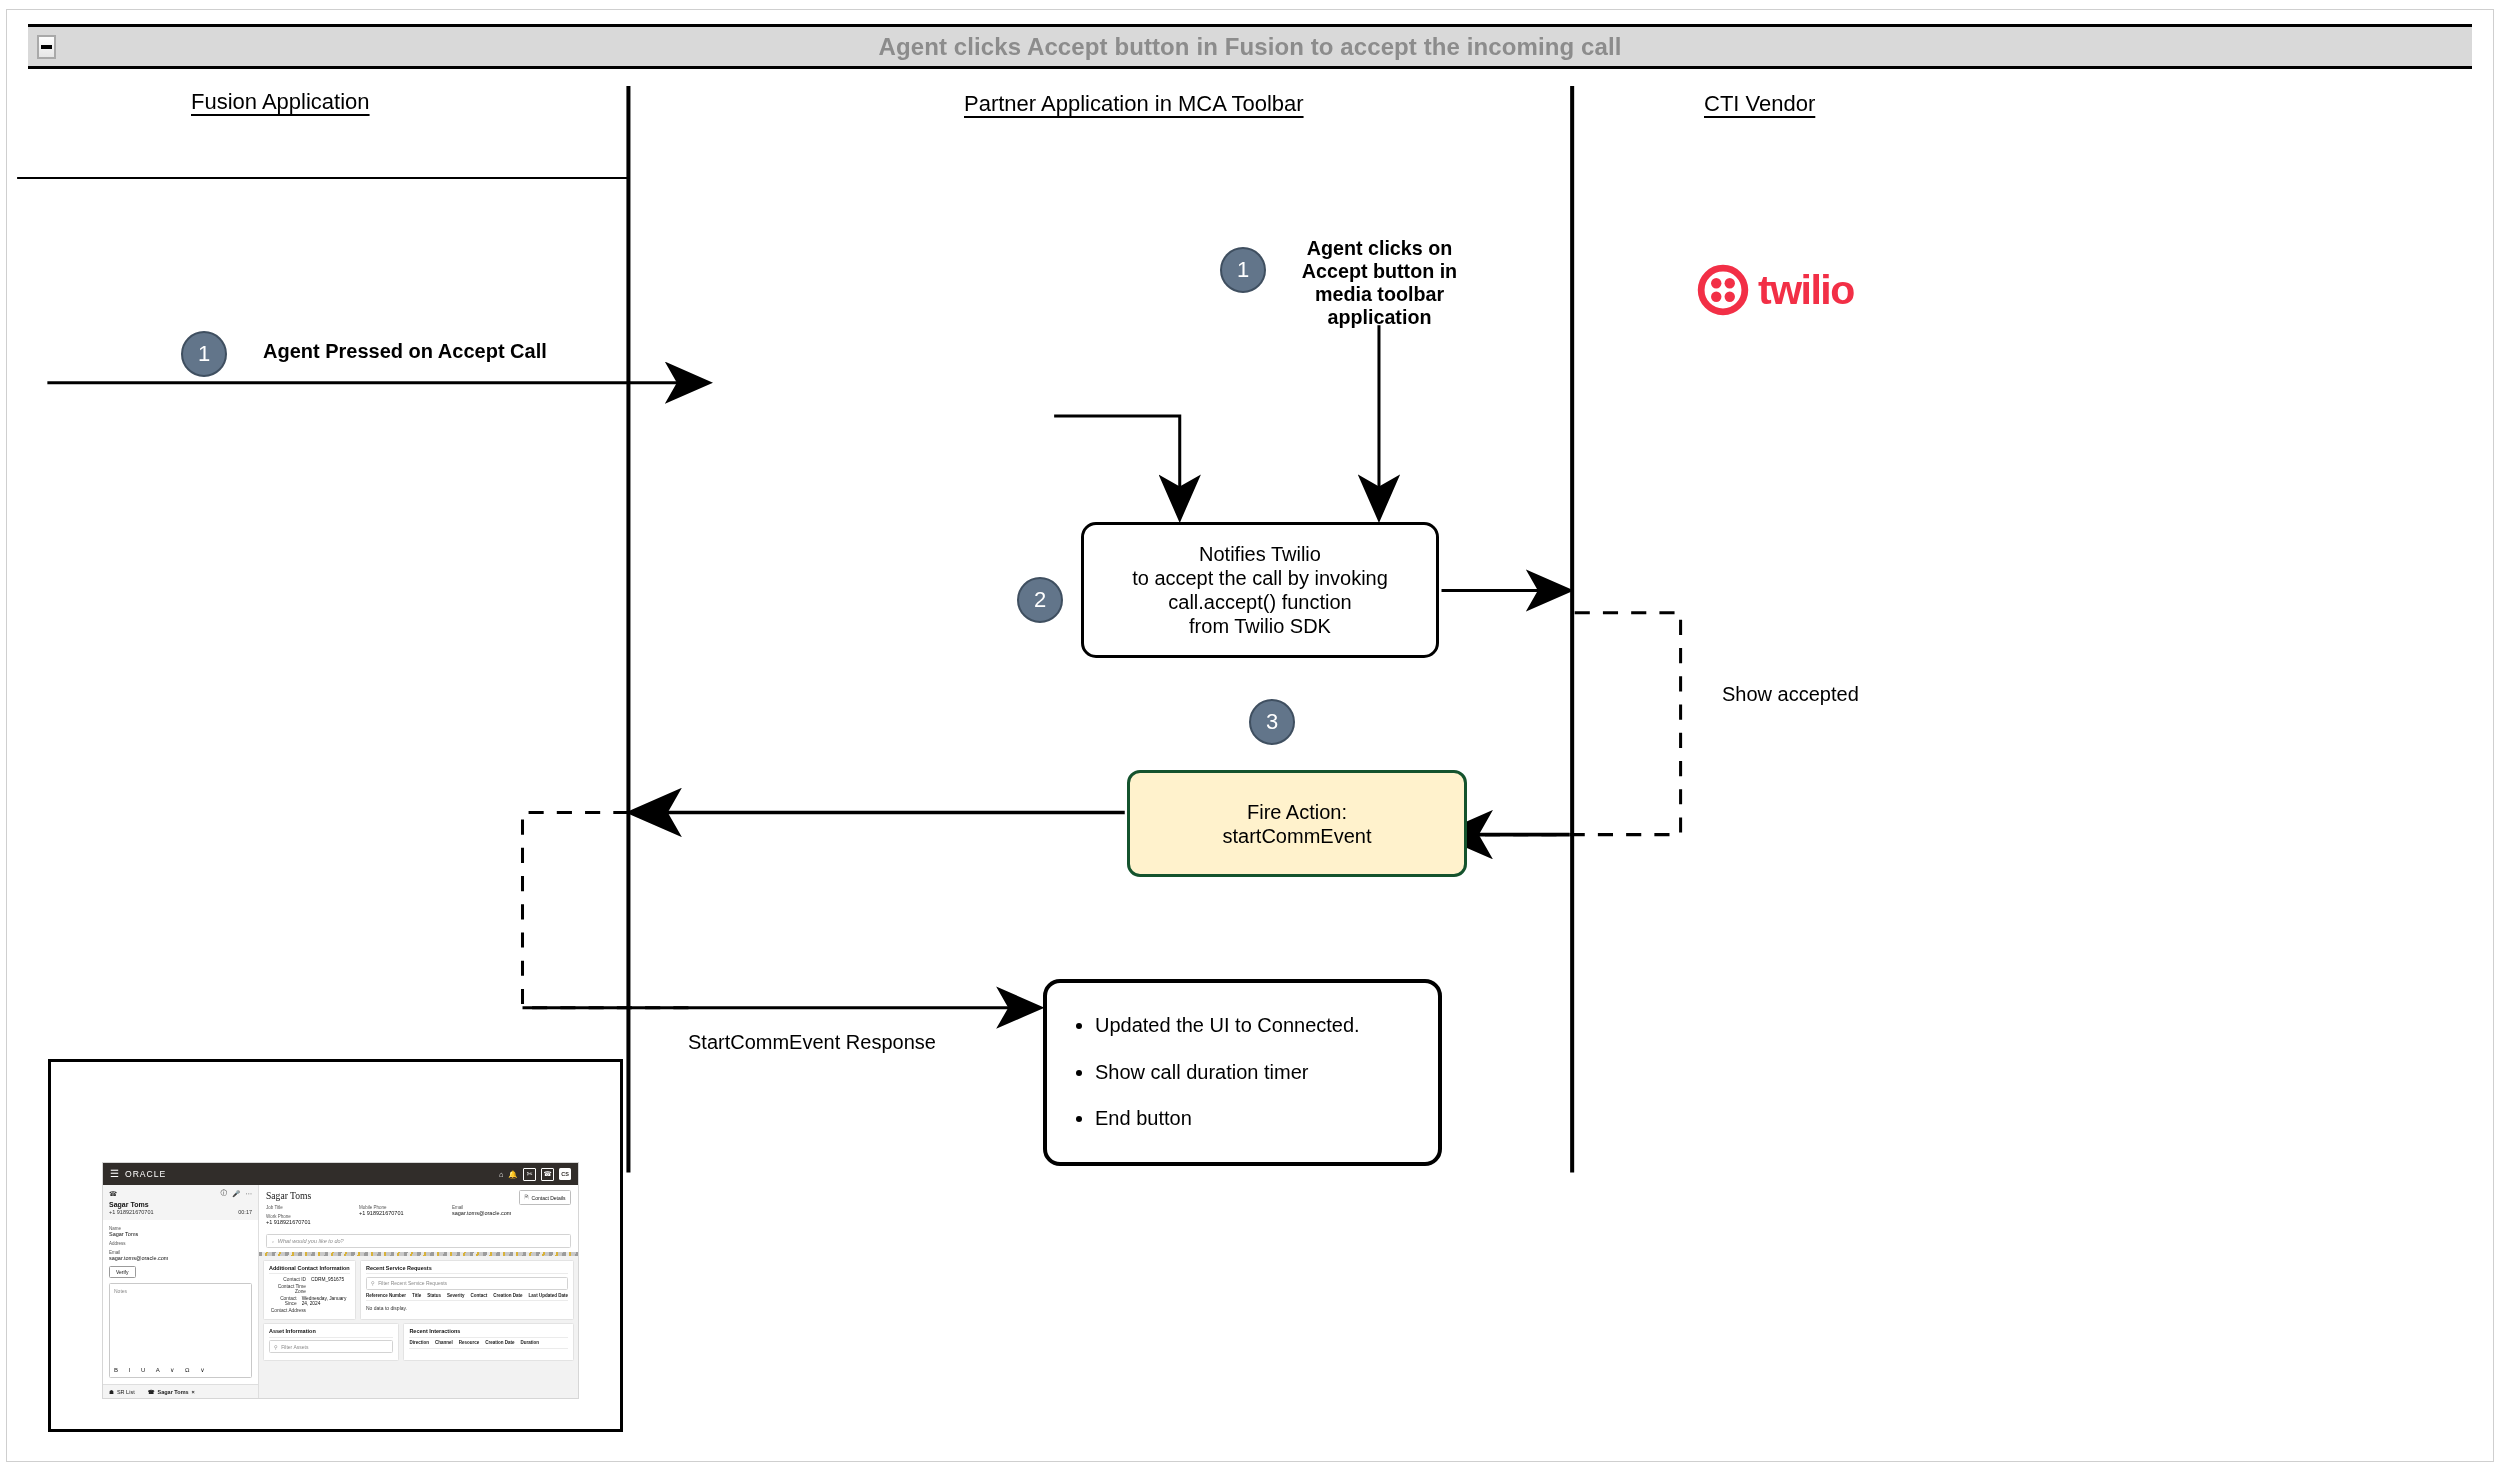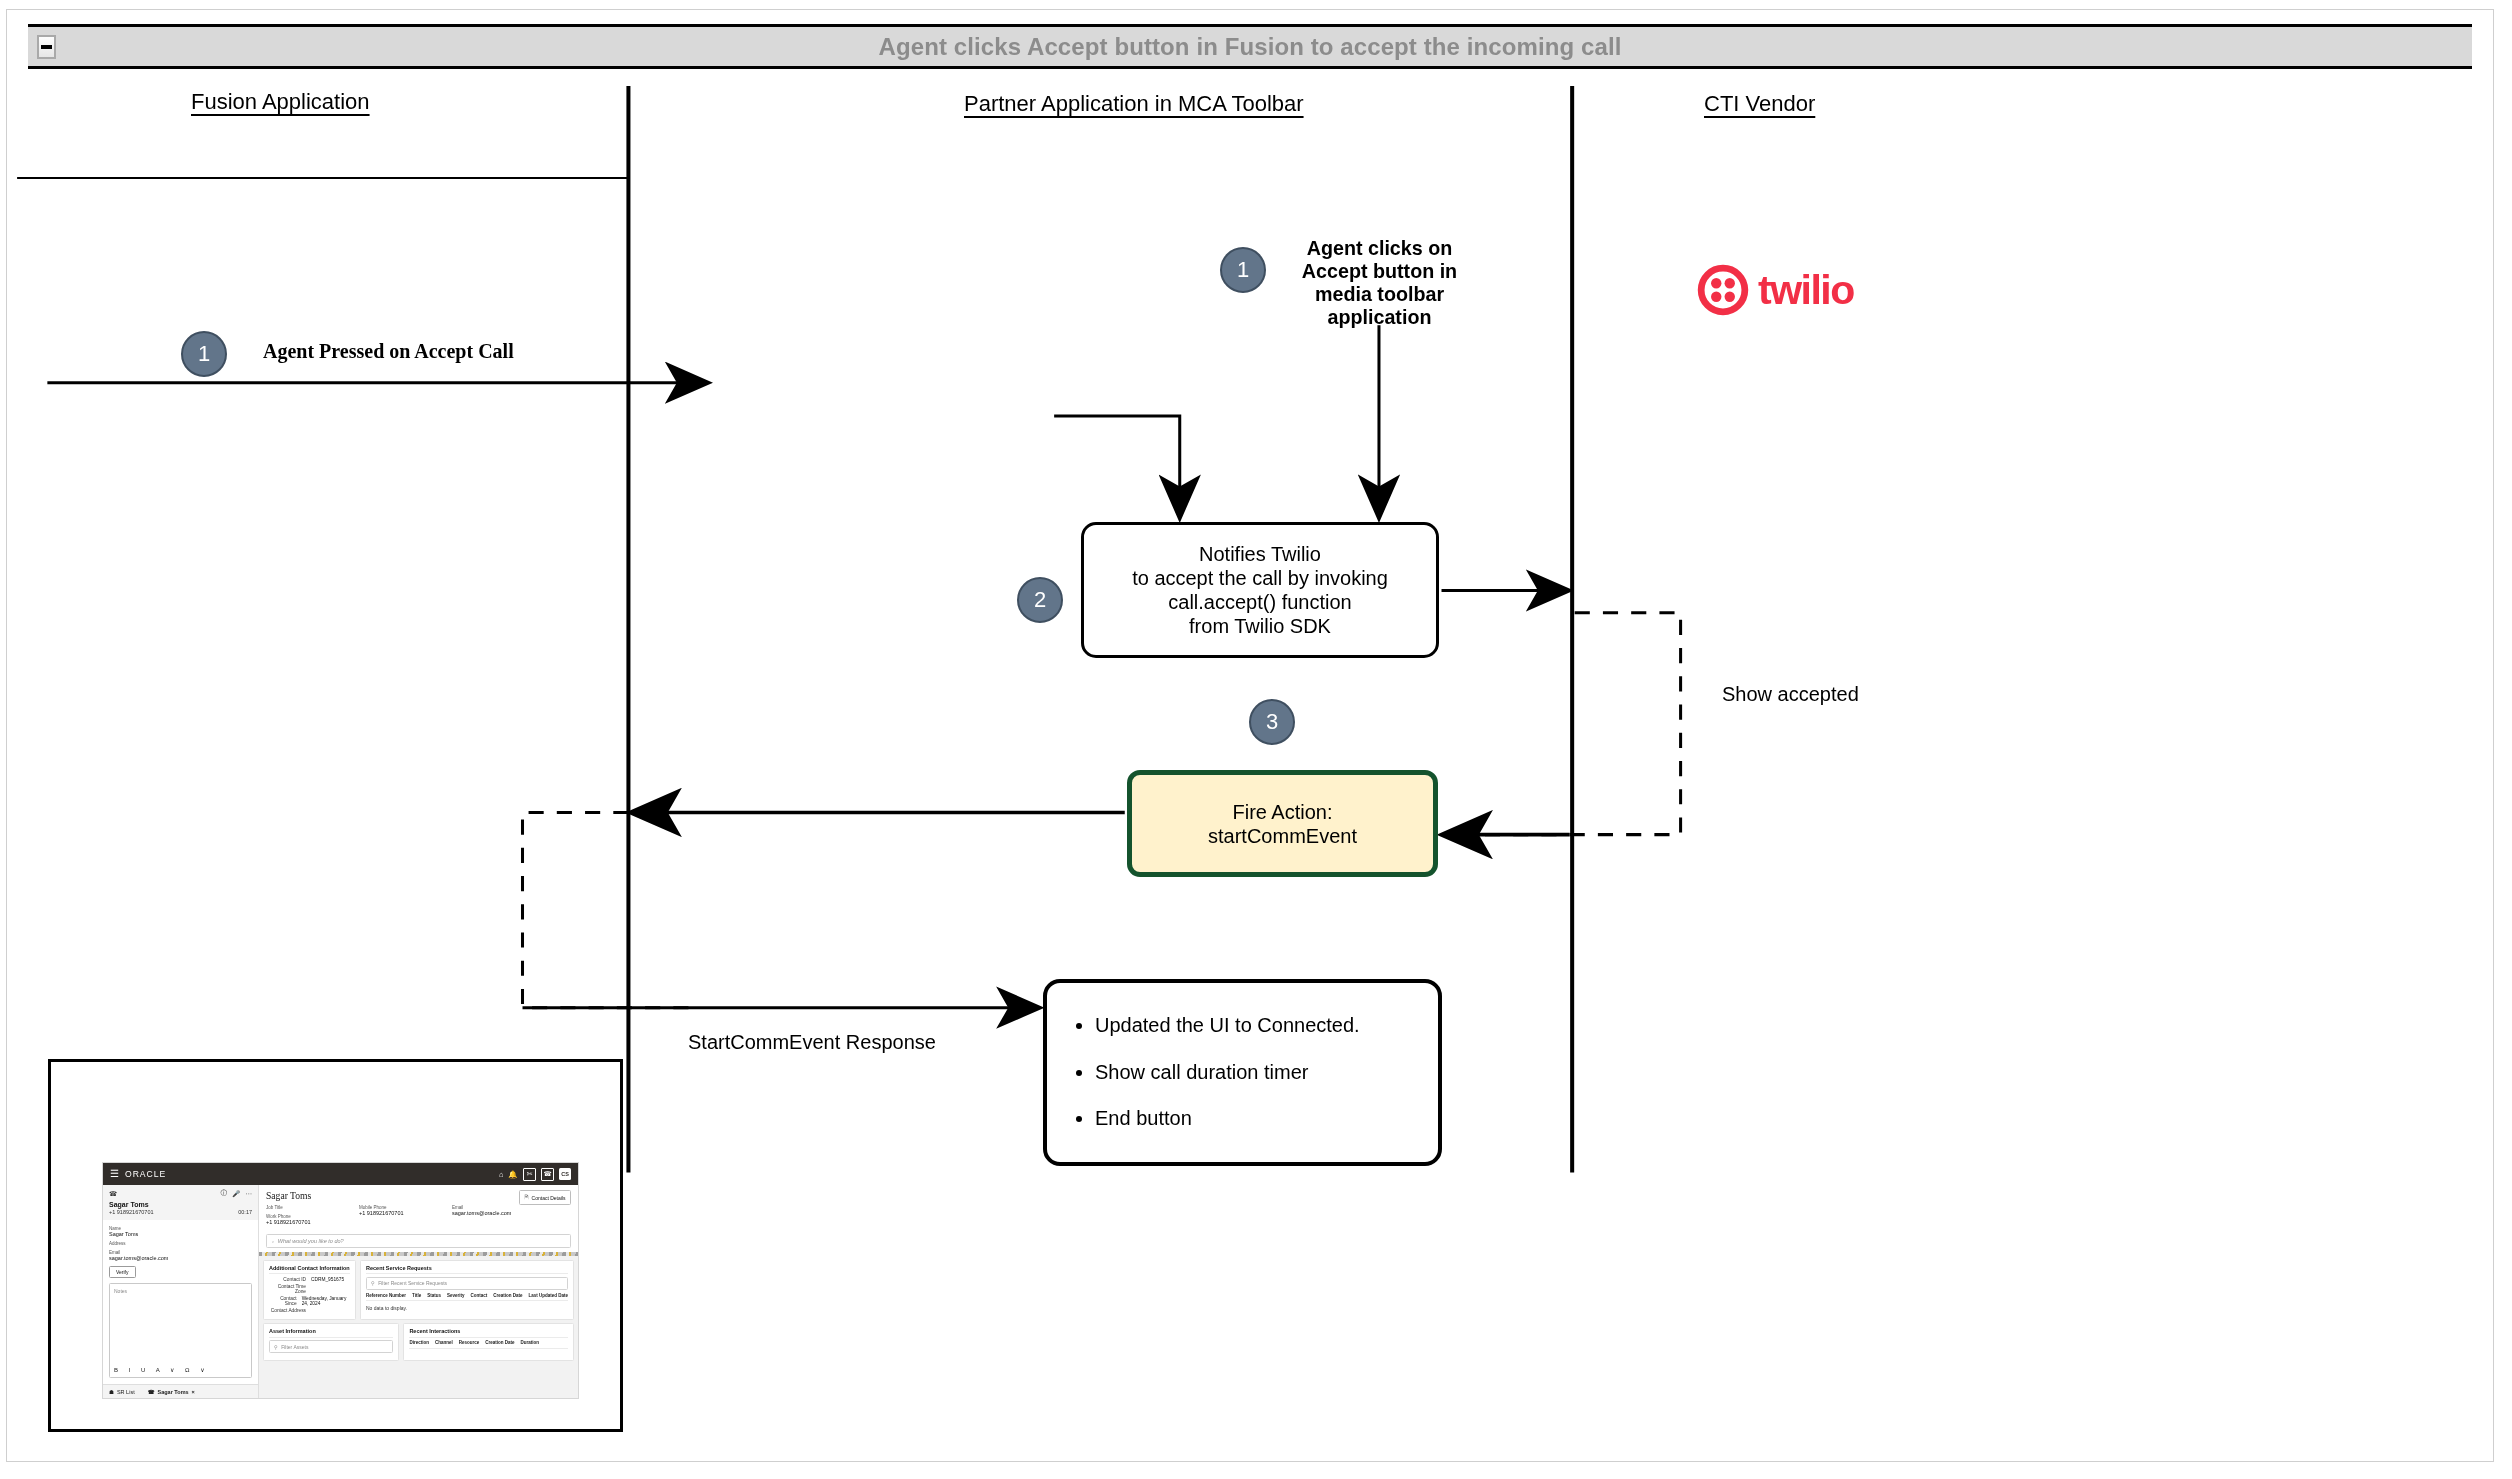--- a/index.html
+++ b/index.html
@@ -36,38 +36,38 @@
     background:#62758a;border:2px solid #3f4f60;box-sizing:border-box;color:#fff;
     display:flex;align-items:center;justify-content:center;font-size:22px;}
   #badge-1{left:164px;top:258px;}
   #badge-2{left:1203px;top:174px;}
   #badge-3{left:1000px;top:504px;}
   #badge-4{left:1232px;top:626px;}
   #badge-5{left:164px;top:1074px;}
 
   
   .lbl{position:absolute;color:#000;}
-  #lbl-agent-pressed{left:246px;top:267px;font-size:20px;font-weight:bold;white-space:nowrap;font-family:Liberation Serif, serif;}
+  #lbl-agent-pressed{left:246px;top:267px;font-size:20px;font-weight:bold;white-space:nowrap;}
   #lbl-agent-clicks{left:1269px;top:164px;font-size:19.7px;font-weight:bold;width:187px;
     text-align:center;line-height:1.17;}
   #lbl-call-accepted{left:1705px;top:610px;font-size:20px;white-space:nowrap;}
   #lbl-startcomm-resp{left:671px;top:958px;font-size:20px;white-space:nowrap;}
   #lbl-call-progress{left:252px;top:1085px;font-size:22px;white-space:nowrap;}
 
   
   .box{position:absolute;box-sizing:border-box;display:flex;align-items:center;
     justify-content:center;text-align:center;color:#000;}
   .box .btxt{line-height:1.2;}
 
   #box-event{left:696px;top:278px;width:339px;height:115px;background:#d5e8d4;
     border:2.5px solid #82b366;border-radius:12px;font-size:20px;}
   #box-notify{left:1064px;top:449px;width:358px;height:136px;background:#ffffff;
     border:3px solid #000;border-radius:15px;font-size:20px;}
-  #box-fire{left:1110px;top:697px;width:311px;height:107px;background:#fff2cc;
-    border:5px solid #14532d;border-radius:13px;font-size:20px;}
+  #box-fire{left:1110px;top:697px;width:340px;height:107px;background:#fff2cc;
+    border:3px solid #14532d;border-radius:13px;font-size:20px;}
   #box-bullets{left:1026px;top:906px;width:399px;height:187px;background:#ffffff;
     border:4px solid #000;border-radius:17px;justify-content:flex-start;}
   #box-bullets ul{margin:0;padding:0 17px 0 48px;list-style:disc;font-size:20px;
     text-align:left;line-height:1.28;}
   #box-bullets li{margin:21px 0;}
 
   
   .twilio{position:absolute;left:1680px;top:191px;display:flex;align-items:center;gap:9px;}
   .twilio .mark{width:52px;height:52px;}
   .twilio .word{font-size:41px;font-weight:bold;color:#f22f46;letter-spacing:-1.5px;

